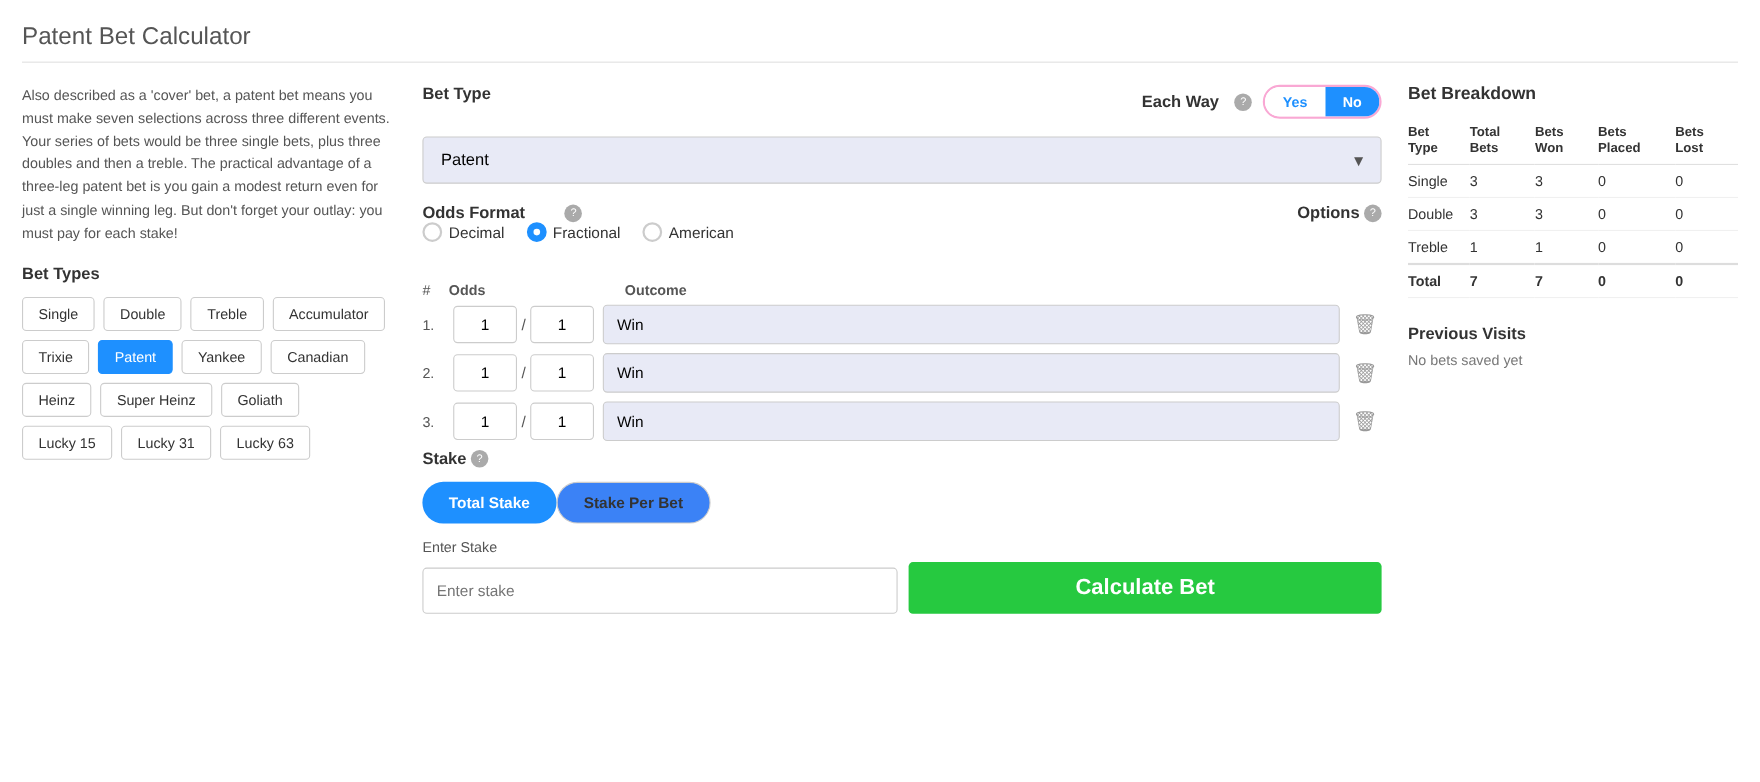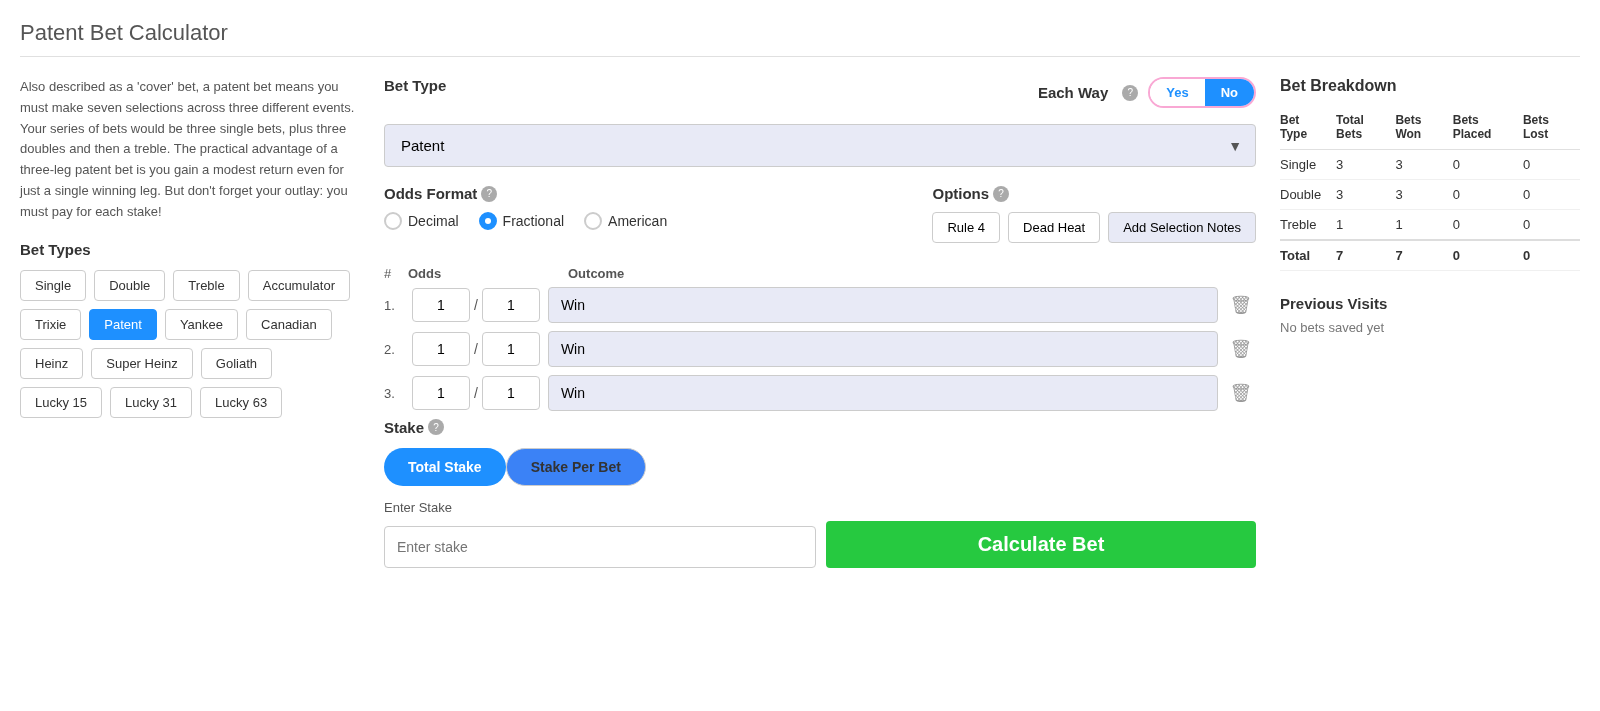--- a/index.html
+++ b/index.html
@@ -188,21 +188,21 @@
         <option>Yankee</option>
         <option>Canadian</option>
         <option>Heinz</option>
       </select>
       <span class="select-arrow">▼</span>
     </div>
 
     <div style="display:flex; justify-content:space-between; align-items:flex-start; margin-bottom:18px;">
 
       <div>
-        <div style="display:flex; align-items:center; margin-bottom:10px;">
+        <div style="display:flex; align-items:center; gap:32px;">
           <span class="section-label">Odds Format</span>
           <span class="help-icon">?</span>
         </div>
         <div class="odds-format-row">
           <label class="radio-label">
             <div class="radio-circle"></div>
             <span>Decimal</span>
           </label>
           <label class="radio-label">
             <div class="radio-circle selected"></div>
@@ -212,25 +212,20 @@
             <div class="radio-circle"></div>
             <span>American</span>
           </label>
         </div>
       </div>
 
       <div>
         <div style="display:flex; align-items:center; margin-bottom:10px;">
           <span class="section-label">Options</span>
           <span class="help-icon">?</span>
-        </div>
-        <div style="display:flex; gap:8px; align-items:center;">
-          <button class="option-box">Rule 4</button>
-          <button class="option-box">Dead Heat</button>
-          <button class="option-box" style="background:#e8eaf6;">Add Selection Notes</button>
         </div>
       </div>
     </div>
 
     <div class="col-headers">
       <span class="col-hash">#</span>
       <span class="col-odds">Odds</span>
       <span class="col-outcome">Outcome</span>
     </div>
 

